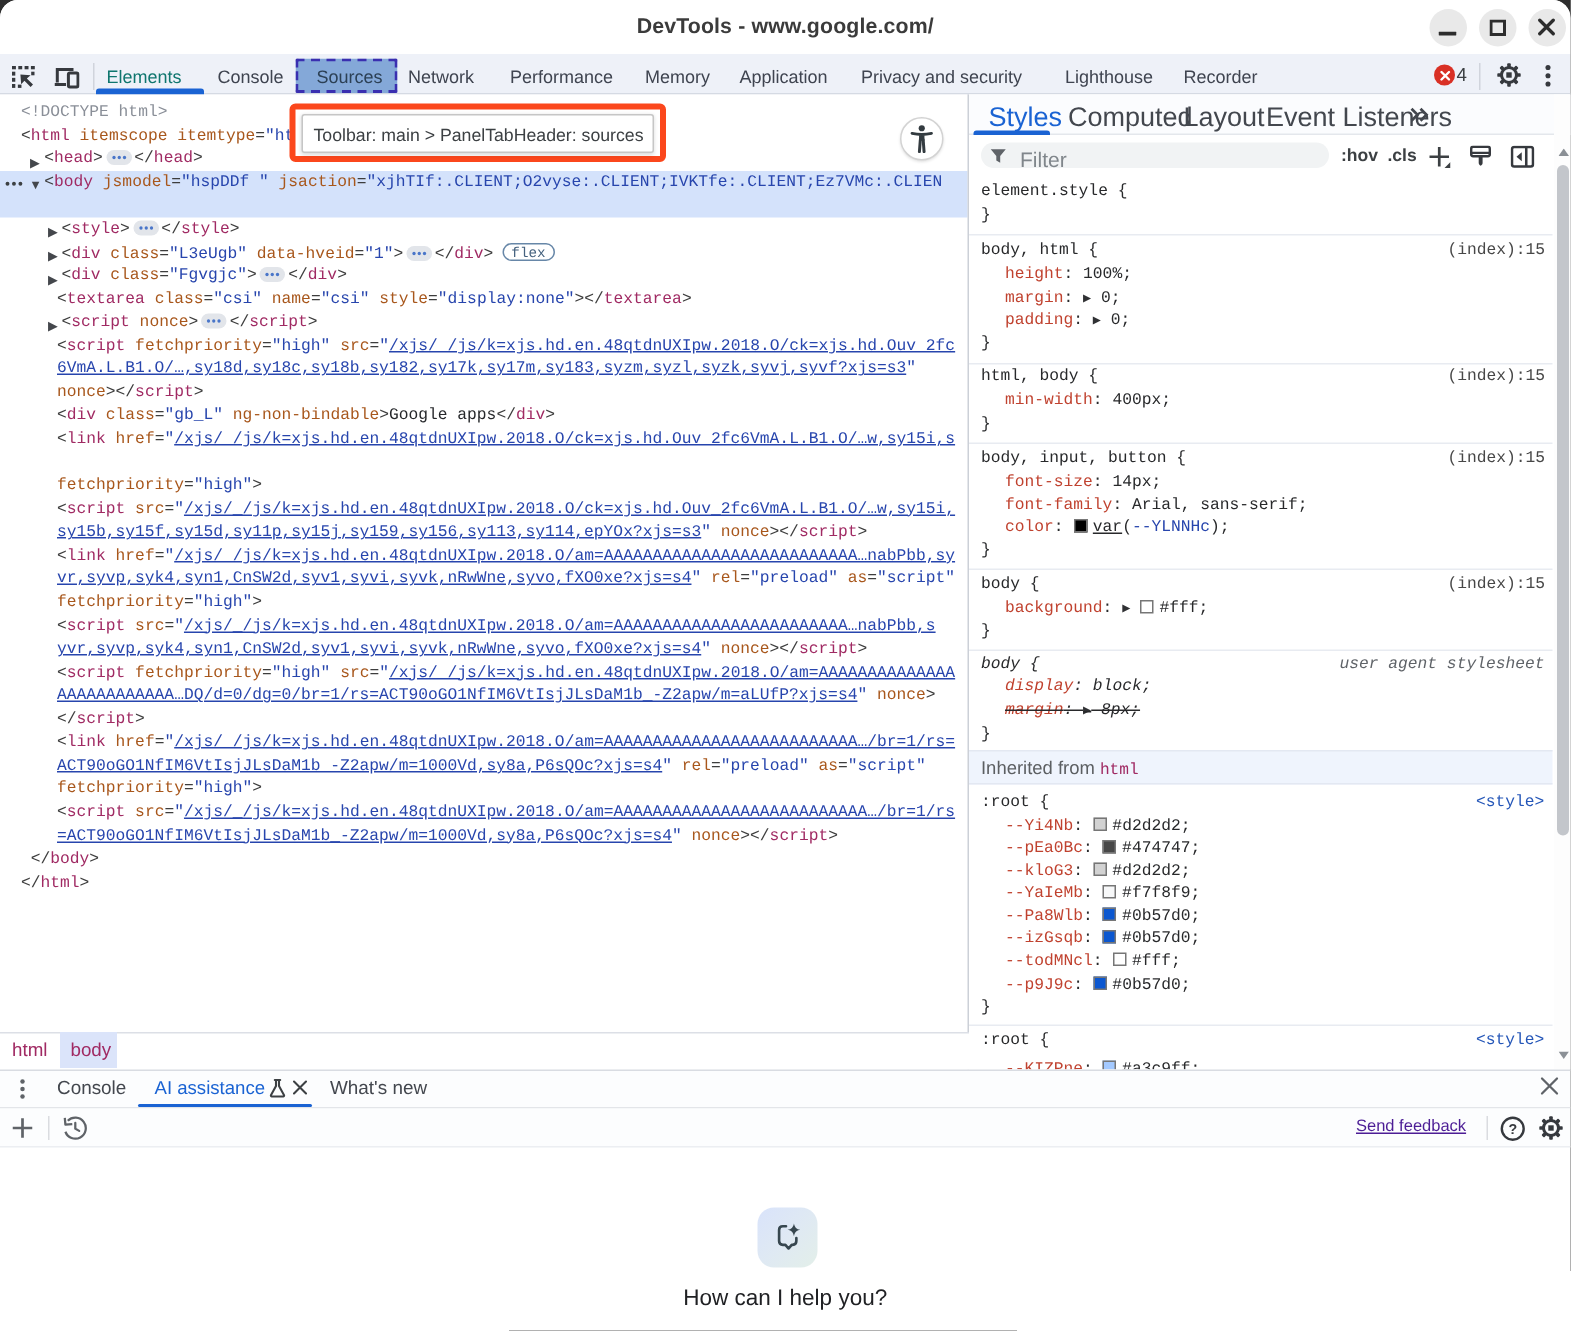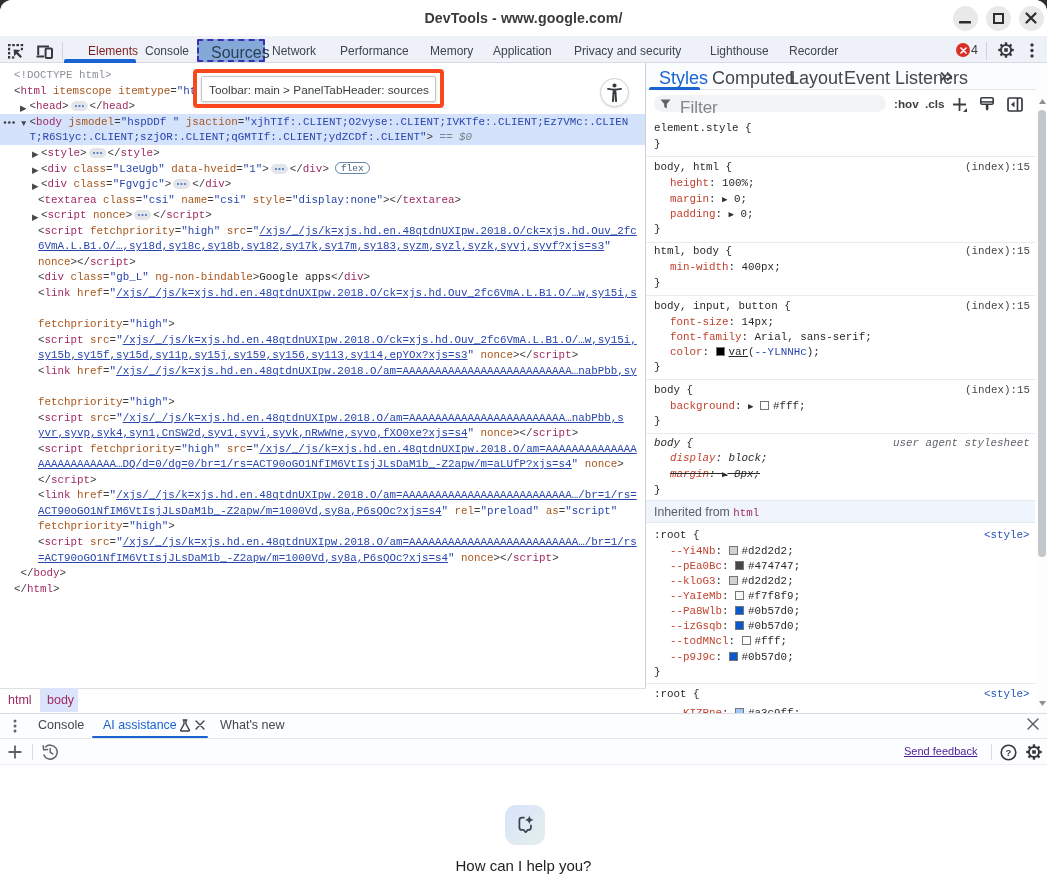--- a/index.html
+++ b/index.html
@@ -72,32 +72,32 @@
       </g>
     </svg>
 <svg class="abs" style="left:36px;top:44px" width="17" height="16" viewBox="0 0 17 16">
 <g fill="none" stroke="#36393e" stroke-width="2">
         <path d="M2.2 11 L2.2 2.4 L13 2.4"></path>
         <path d="M0.5 12.4 L8 12.4"></path>
       </g>
 <rect x="9.6" y="4.6" width="6.4" height="9.4" rx="1" fill="none" stroke="#36393e" stroke-width="2"></rect>
     </svg>
 <div class="abs " style="left:62px;top:42px;width:1px;height:18px;background:#d0d4dc"></div>
-<div class="abs tab" style="left:88px;color:#7f1d1d">Elements</div>
+<div class="abs tab" style="left:71px;color:#0f766e">Elements</div>
 <div class="abs tab" style="left:145px;color:#3f4450">Console</div>
 <div class="abs tab" style="left:272px;color:#3f4450">Network</div>
 <div class="abs tab" style="left:340px;color:#3f4450">Performance</div>
 <div class="abs tab" style="left:430px;color:#3f4450">Memory</div>
 <div class="abs tab" style="left:493px;color:#3f4450">Application</div>
 <div class="abs tab" style="left:574px;color:#3f4450">Privacy and security</div>
 <div class="abs tab" style="left:710px;color:#3f4450">Lighthouse</div>
 <div class="abs tab" style="left:789px;color:#3f4450">Recorder</div>
 <div class="abs " style="left:64px;top:59px;width:72px;height:4px;background:#1a63d3;border-radius:2px 2px 0 0"></div>
 <div class="abs " style="left:197px;top:39px;width:68px;height:23px;background:#84a8d8;border:2px dashed #3a2fb0;border-radius:1px"></div>
-<div class="abs " style="left:211px;top:44px;font-size:16px;color:#2c4055;z-index:3">Sources</div>
+<div class="abs " style="left:211px;top:44px;font-size:12px;color:#2c4055;z-index:3">Sources</div>
 <div class="abs" style="left:956px;top:43px;width:14px;height:14px;border-radius:50%;background:#d93025"></div>
 <svg class="abs" style="left:959.5px;top:46.5px" width="7" height="7">
       <path d="M1 1 L6 6 M6 1 L1 6" stroke="#fff" stroke-width="1.6" stroke-linecap="round"></path>
     </svg>
 <div class="abs " style="left:971px;top:43px;font-size:12.5px;color:#3c4043">4</div>
 <div class="abs " style="left:986px;top:42px;width:1px;height:18px;background:#d0d4dc"></div>
 <svg class="abs" style="left:998px;top:42px" width="16" height="16" viewBox="0 0 16 16">
       <g fill="#36393e">
         <rect x="6.8" y="0.2" width="2.4" height="3.2" rx="0.6"></rect>
         <rect x="6.8" y="0.2" width="2.4" height="3.2" rx="0.6" transform="rotate(45 8 8)"></rect>
@@ -133,21 +133,20 @@
           </svg></span>&lt;/<span class="tg">head</span>&gt;</div>
 <svg class="abs" style="left:3px;top:56.5px" width="13" height="5">
         <g fill="#3c4043">
           <circle cx="2" cy="2.5" r="1.3"></circle>
           <circle cx="6.3" cy="2.5" r="1.3"></circle>
           <circle cx="10.6" cy="2.5" r="1.3"></circle>
         </g>
       </svg>
 <div class="tri" style="left:19.5px;top:55.28px">▼</div>
 <div class="dl" style="left:29.5px;top:51.88px">&lt;<span class="tg">body</span> <span class="an">jsmodel</span>=<span class="av">"hspDDf "</span> <span class="an">jsaction</span>=<span class="av">"xjhTIf:.CLIENT;O2vyse:.CLIENT;IVKTfe:.CLIENT;Ez7VMc:.CLIEN</span></div>
-<div class="dl" style="left:29.5px;top:67.44px"><span class="av">T;R6S1yc:.CLIENT;szjOR:.CLIENT;qGMTIf:.CLIENT;ydZCDf:.CLIENT"</span>&gt; <span class="it">== $0</span></div>
 <div class="tri" style="left:32px;top:86.39999999999999px">▶</div>
 <div class="dl" style="left:41px;top:83.0px">&lt;<span class="tg">style</span>&gt;<span class="dots"><svg width="17" height="10">
             <g fill="#4a76c9">
               <circle cx="5" cy="5" r="1.1"></circle>
               <circle cx="8.5" cy="5" r="1.1"></circle>
               <circle cx="12" cy="5" r="1.1"></circle>
             </g>
           </svg></span>&lt;/<span class="tg">style</span>&gt;</div>
 <div class="tri" style="left:32px;top:101.96px">▶</div>
 <div class="dl" style="left:41px;top:98.56px">&lt;<span class="tg">div</span> <span class="an">class</span>=<span class="av">"L3eUgb"</span> <span class="an">data-hveid</span>=<span class="av">"1"</span>&gt;<span class="dots"><svg width="17" height="10">
@@ -176,20 +175,21 @@
           </svg></span>&lt;/<span class="tg">script</span>&gt;</div>
 <div class="dl" style="left:38px;top:160.79999999999998px">&lt;<span class="tg">script</span> <span class="an">fetchpriority</span>=<span class="av">"high"</span> <span class="an">src</span>=<span class="av">"</span><span class="lk">/xjs/_/js/k=xjs.hd.en.48qtdnUXIpw.2018.O/ck=xjs.hd.Ouv_2fc</span></div>
 <div class="dl" style="left:38px;top:176.35999999999999px"><span class="lk">6VmA.L.B1.O/…,sy18d,sy18c,sy18b,sy182,sy17k,sy17m,sy183,syzm,syzl,syzk,syvj,syvf?xjs=s3</span><span class="av">"</span></div>
 <div class="dl" style="left:38px;top:191.92px"><span class="an">nonce</span>&gt;&lt;/<span class="tg">script</span>&gt;</div>
 <div class="dl" style="left:38px;top:207.48px">&lt;<span class="tg">div</span> <span class="an">class</span>=<span class="av">"gb_L"</span> <span class="an">ng-non-bindable</span>&gt;<span style="color:#26282b">Google apps</span>&lt;/<span class="tg">div</span>&gt;</div>
 <div class="dl" style="left:38px;top:223.04px">&lt;<span class="tg">link</span> <span class="an">href</span>=<span class="av">"</span><span class="lk">/xjs/_/js/k=xjs.hd.en.48qtdnUXIpw.2018.O/ck=xjs.hd.Ouv_2fc6VmA.L.B1.O/…w,sy15i,s</span></div>
 <div class="dl" style="left:38px;top:254.16px"><span class="an">fetchpriority</span>=<span class="av">"high"</span>&gt;</div>
 <div class="dl" style="left:38px;top:269.71999999999997px">&lt;<span class="tg">script</span> <span class="an">src</span>=<span class="av">"</span><span class="lk">/xjs/_/js/k=xjs.hd.en.48qtdnUXIpw.2018.O/ck=xjs.hd.Ouv_2fc6VmA.L.B1.O/…w,sy15i,</span></div>
 <div class="dl" style="left:38px;top:285.28px"><span class="lk">sy15b,sy15f,sy15d,sy11p,sy15j,sy159,sy156,sy113,sy114,epYOx?xjs=s3</span><span class="av">"</span> <span class="an">nonce</span>&gt;&lt;/<span class="tg">script</span>&gt;</div>
 <div class="dl" style="left:38px;top:300.84px">&lt;<span class="tg">link</span> <span class="an">href</span>=<span class="av">"</span><span class="lk">/xjs/_/js/k=xjs.hd.en.48qtdnUXIpw.2018.O/am=AAAAAAAAAAAAAAAAAAAAAAAAAA…nabPbb,sy</span></div>
+<div class="dl" style="left:38px;top:316.4px"><span class="lk">vr,syvp,syk4,syn1,CnSW2d,syv1,syvi,syvk,nRwWne,syvo,fXO0xe?xjs=s4</span><span class="av">"</span> <span class="an">rel</span>=<span class="av">"preload"</span> <span class="an">as</span>=<span class="av">"script"</span></div>
 <div class="dl" style="left:38px;top:331.96px"><span class="an">fetchpriority</span>=<span class="av">"high"</span>&gt;</div>
 <div class="dl" style="left:38px;top:347.52px">&lt;<span class="tg">script</span> <span class="an">src</span>=<span class="av">"</span><span class="lk">/xjs/_/js/k=xjs.hd.en.48qtdnUXIpw.2018.O/am=AAAAAAAAAAAAAAAAAAAAAAAA…nabPbb,s</span></div>
 <div class="dl" style="left:38px;top:363.08px"><span class="lk">yvr,syvp,syk4,syn1,CnSW2d,syv1,syvi,syvk,nRwWne,syvo,fXO0xe?xjs=s4</span><span class="av">"</span> <span class="an">nonce</span>&gt;&lt;/<span class="tg">script</span>&gt;</div>
 <div class="dl" style="left:38px;top:378.64px">&lt;<span class="tg">script</span> <span class="an">fetchpriority</span>=<span class="av">"high"</span> <span class="an">src</span>=<span class="av">"</span><span class="lk">/xjs/_/js/k=xjs.hd.en.48qtdnUXIpw.2018.O/am=AAAAAAAAAAAAAA</span></div>
 <div class="dl" style="left:38px;top:394.2px"><span class="lk">AAAAAAAAAAAA…DQ/d=0/dg=0/br=1/rs=ACT90oGO1NfIM6VtIsjJLsDaM1b_-Z2apw/m=aLUfP?xjs=s4</span><span class="av">"</span> <span class="an">nonce</span>&gt;</div>
 <div class="dl" style="left:38px;top:409.76px">&lt;/<span class="tg">script</span>&gt;</div>
 <div class="dl" style="left:38px;top:425.32px">&lt;<span class="tg">link</span> <span class="an">href</span>=<span class="av">"</span><span class="lk">/xjs/_/js/k=xjs.hd.en.48qtdnUXIpw.2018.O/am=AAAAAAAAAAAAAAAAAAAAAAAAAA…/br=1/rs=</span></div>
 <div class="dl" style="left:38px;top:440.88px"><span class="lk">ACT90oGO1NfIM6VtIsjJLsDaM1b_-Z2apw/m=1000Vd,sy8a,P6sQOc?xjs=s4</span><span class="av">"</span> <span class="an">rel</span>=<span class="av">"preload"</span> <span class="an">as</span>=<span class="av">"script"</span></div>
 <div class="dl" style="left:38px;top:456.44px"><span class="an">fetchpriority</span>=<span class="av">"high"</span>&gt;</div>
 <div class="dl" style="left:38px;top:472.0px">&lt;<span class="tg">script</span> <span class="an">src</span>=<span class="av">"</span><span class="lk">/xjs/_/js/k=xjs.hd.en.48qtdnUXIpw.2018.O/am=AAAAAAAAAAAAAAAAAAAAAAAAAA…/br=1/rs</span></div>
@@ -208,21 +208,21 @@
         <g stroke="#43474e" stroke-width="1.8" fill="none">
           <path d="M2 1.5 L6 5.5 L2 9.5"></path>
           <path d="M8 1.5 L12 5.5 L8 9.5"></path>
         </g>
       </svg>
 <div class="abs" style="left:3px;top:24px;width:51px;height:3px;background:#1a63d3;border-radius:2px 2px 0 0"></div>
 <div class="abs" style="left:8px;top:32px;width:232px;height:17px;border-radius:9px;background:#f1f3f4"></div>
 <svg class="abs" style="left:14px;top:36px" width="11" height="10">
         <path d="M0.5 0.5 H10.5 L6.8 5 V9.5 L4.2 8 V5 Z" fill="#5f6368"></path>
       </svg>
-<div class="abs " style="left:34px;top:34.5px;font-size:17px;color:#80868b">Filter</div>
+<div class="abs " style="left:34px;top:34.5px;font-size:14px;color:#80868b">Filter</div>
 <div class="abs " style="left:248px;top:34px;font-size:11.7px;color:#3c4043;font-weight:700">:hov</div>
 <div class="abs " style="left:279px;top:34px;font-size:11.7px;color:#3c4043;font-weight:700">.cls</div>
 <svg class="abs" style="left:306px;top:34px" width="15" height="15">
         <path d="M7.5 1 V14 M1 7.5 H14" stroke="#3c4043" stroke-width="1.8"></path>
         <path d="M11 14 L15 14 L15 10 Z" fill="#3c4043" transform="translate(0,1)"></path>
       </svg>
 <svg class="abs" style="left:334px;top:34px" width="15" height="15" viewBox="0 0 15 15">
         <rect x="0.8" y="0.8" width="12.4" height="6.4" rx="1.3" fill="none" stroke="#36393e" stroke-width="1.6"></rect>
         <line x1="1" y1="4.9" x2="13" y2="4.9" stroke="#36393e" stroke-width="1.5"></line>
         <path d="M5.8 7.4 H8.4 V11.6 Q8.4 12.6 7.6 13.2 L7.1 13.5 L6.6 13.2 Q5.8 12.6 5.8 11.6 Z" fill="#36393e"></path>

